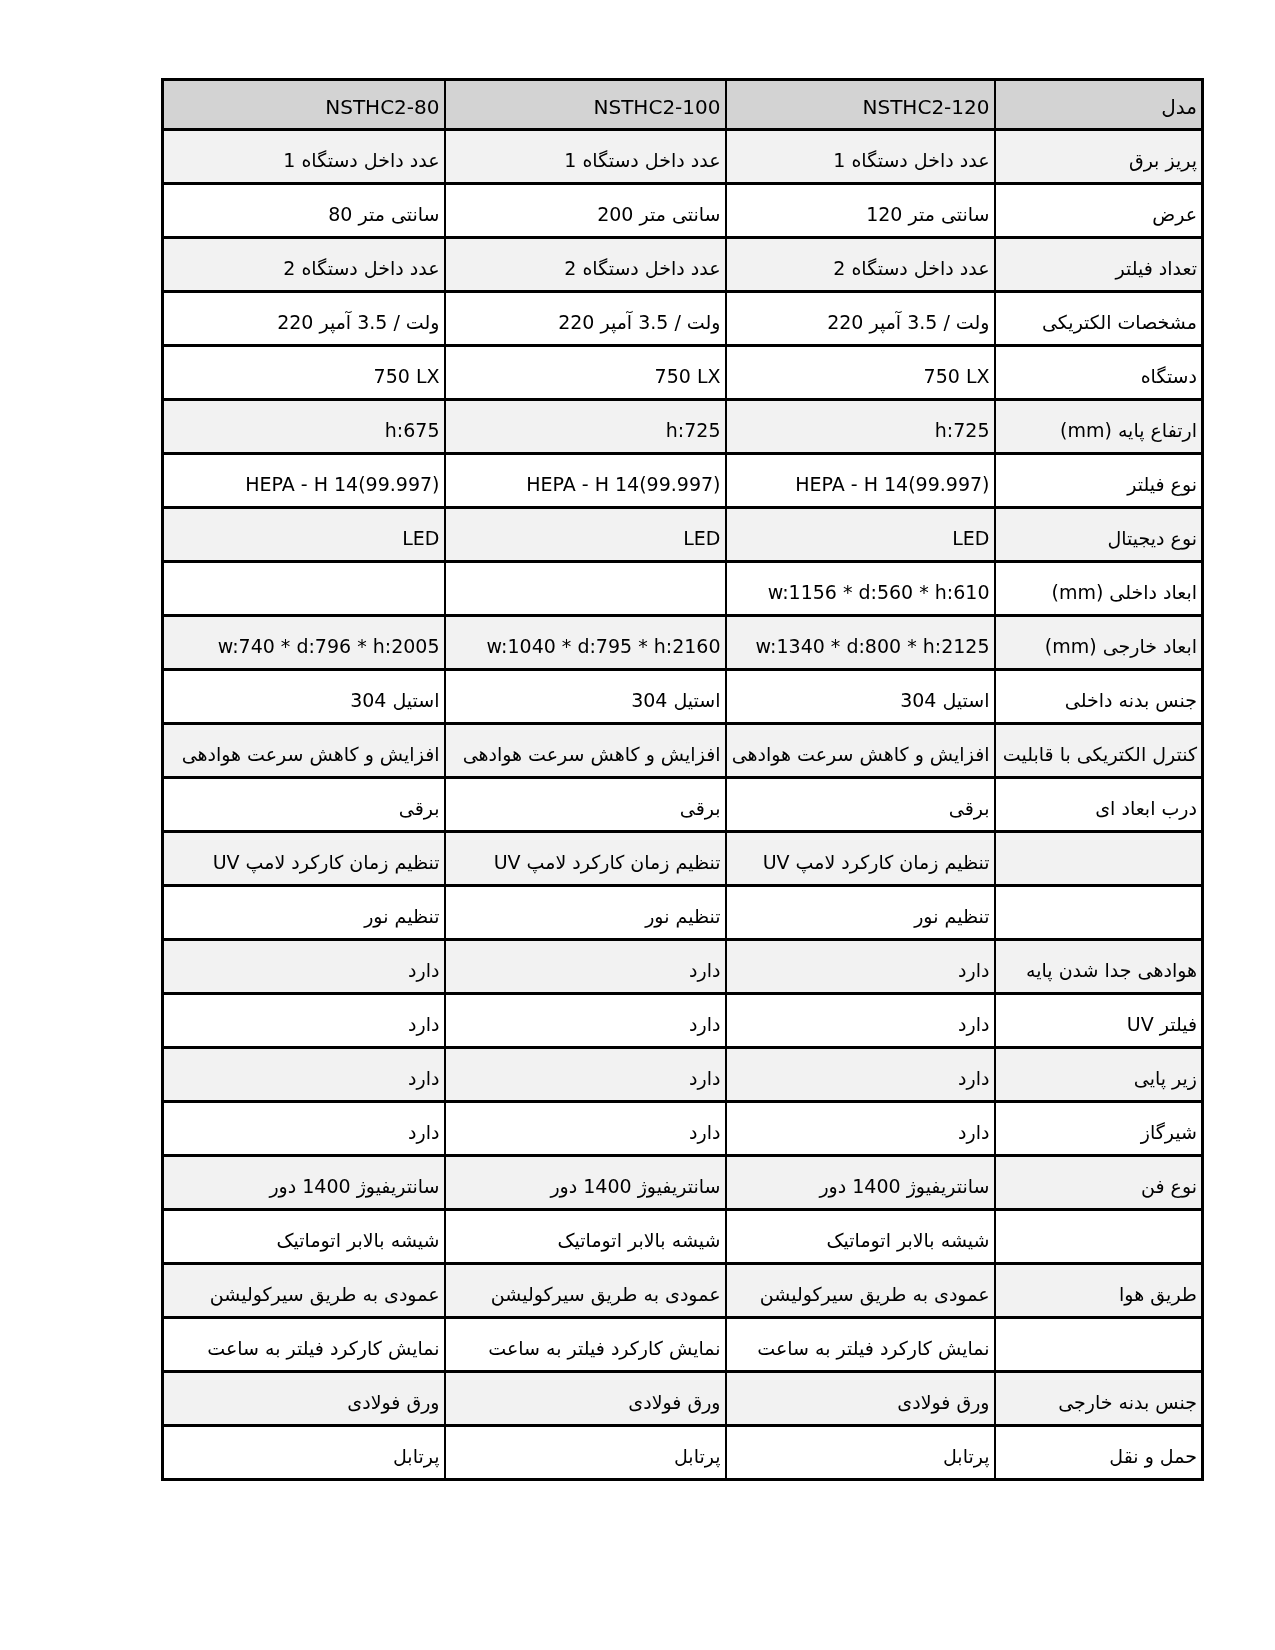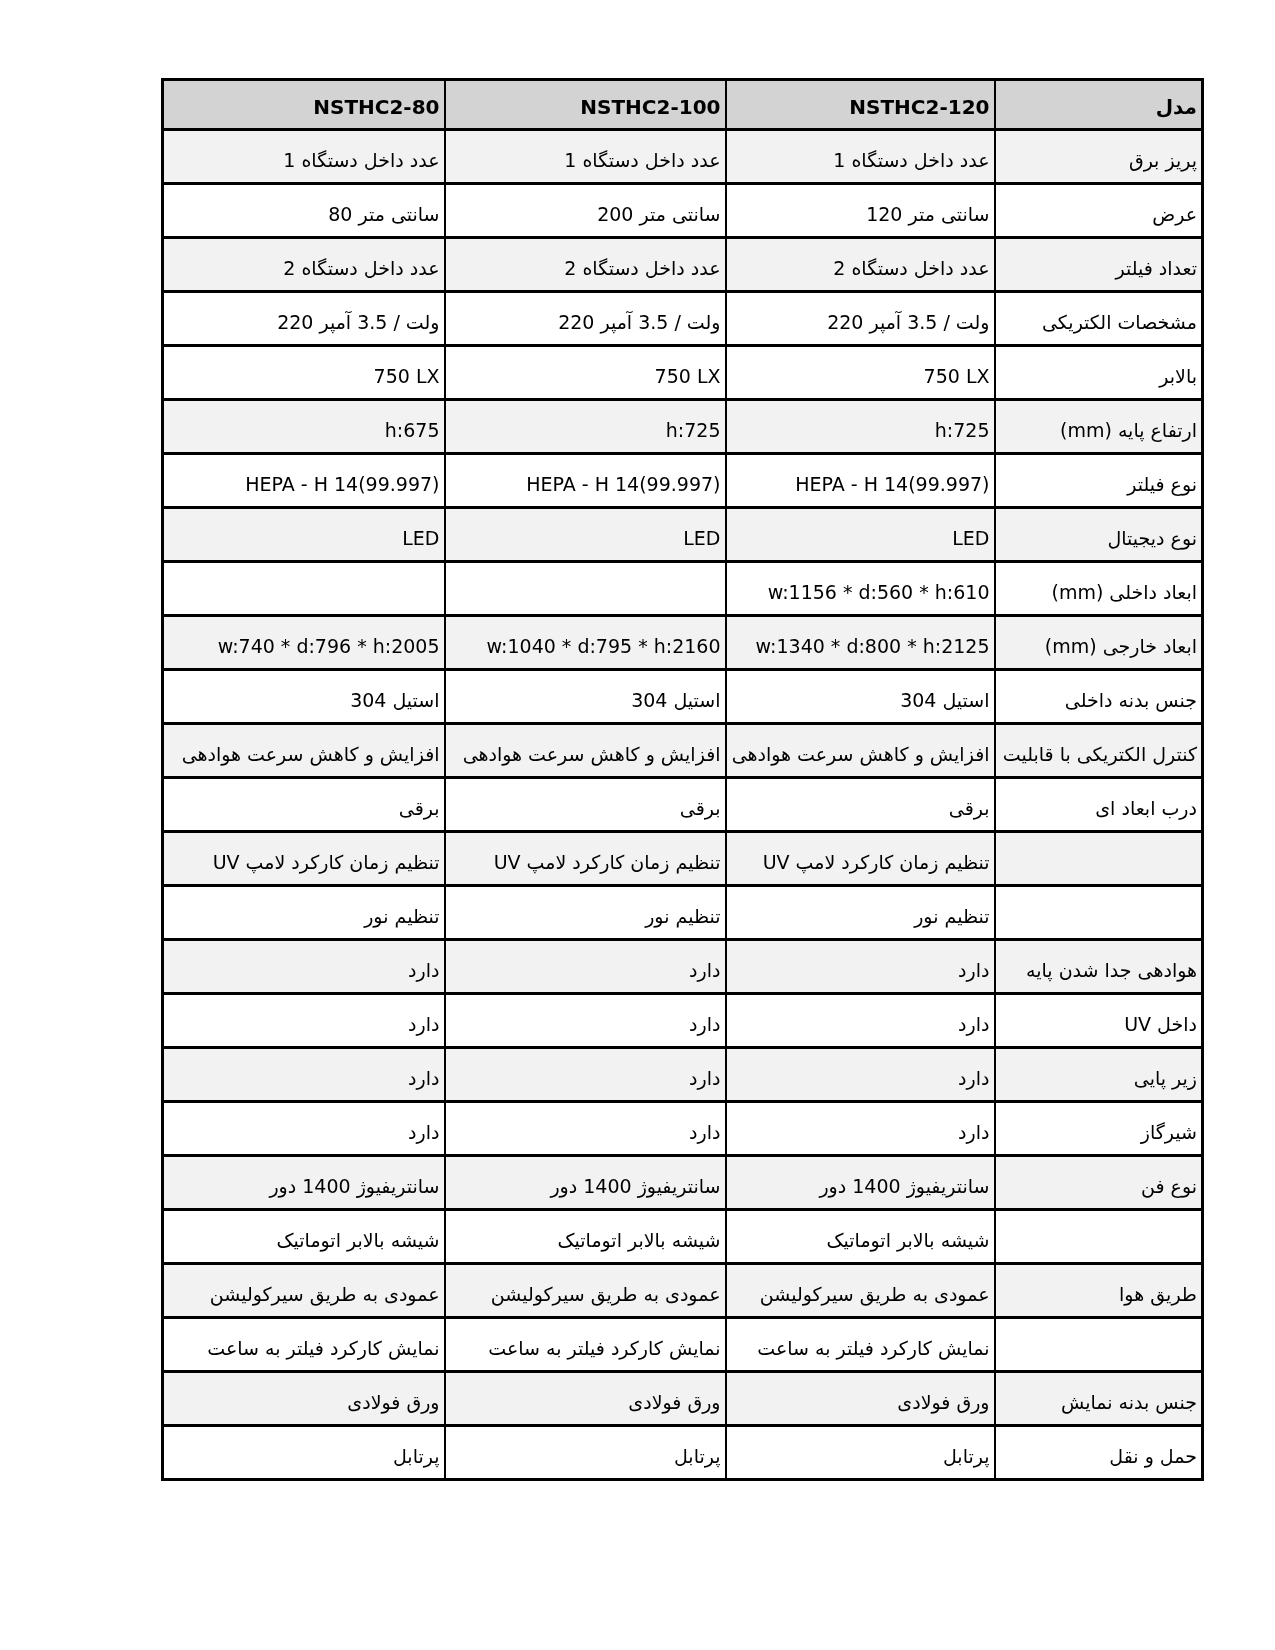--- a/index.html
+++ b/index.html
@@ -41,21 +41,21 @@
     border-bottom: 3px solid #000000;
     padding: 2px 4px 9px 4px;
     vertical-align: bottom;
     text-align: right;
     color: #000000;
     overflow: hidden;
   }
   table.spec th {
     height: 36px;
     font-size: 20px;
-    font-weight: bold;
+    font-weight: normal;
     background: #d3d3d3;
   }
   table.spec td {
     height: 40px;
     font-size: 19px;
     font-weight: normal;
     line-height: 1.3;
     background: #ffffff;
   }
   table.spec tr.band td { background: #f2f2f2; }
@@ -104,21 +104,21 @@
             <td><span>عدد داخل دستگاه 2</span></td>
             <td><span>عدد داخل دستگاه 2</span></td>
           </tr>
           <tr>
             <td><span>مشخصات الکتریکی</span></td>
             <td><span>ولت / 3.5 آمپر 220</span></td>
             <td><span>ولت / 3.5 آمپر 220</span></td>
             <td><span>ولت / 3.5 آمپر 220</span></td>
           </tr>
           <tr>
-            <td><span>بالابر</span></td>
+            <td><span>دستگاه</span></td>
             <td><span class="ltr">750 LX</span></td>
             <td><span class="ltr">750 LX</span></td>
             <td><span class="ltr">750 LX</span></td>
           </tr>
           <tr class="band">
             <td><span>ارتفاع پایه (mm)</span></td>
             <td><span class="ltr">h:725</span></td>
             <td><span class="ltr">h:725</span></td>
             <td><span class="ltr">h:675</span></td>
           </tr>
@@ -176,21 +176,21 @@
             <td><span>تنظیم نور</span></td>
             <td><span>تنظیم نور</span></td>
           </tr>
           <tr class="band">
             <td><span>هوادهی جدا شدن پایه</span></td>
             <td><span>دارد</span></td>
             <td><span>دارد</span></td>
             <td><span>دارد</span></td>
           </tr>
           <tr>
-            <td><span>داخل UV</span></td>
+            <td><span>فیلتر UV</span></td>
             <td><span>دارد</span></td>
             <td><span>دارد</span></td>
             <td><span>دارد</span></td>
           </tr>
           <tr class="band">
             <td><span>زیر پایی</span></td>
             <td><span>دارد</span></td>
             <td><span>دارد</span></td>
             <td><span>دارد</span></td>
           </tr>
@@ -218,21 +218,21 @@
             <td><span>عمودی به طریق سیرکولیشن</span></td>
             <td><span>عمودی به طریق سیرکولیشن</span></td>
           </tr>
           <tr>
             <td></td>
             <td><span>نمایش کارکرد فیلتر به ساعت</span></td>
             <td><span>نمایش کارکرد فیلتر به ساعت</span></td>
             <td><span>نمایش کارکرد فیلتر به ساعت</span></td>
           </tr>
           <tr class="band">
-            <td><span>جنس بدنه نمایش</span></td>
+            <td><span>جنس بدنه خارجی</span></td>
             <td><span>ورق فولادی</span></td>
             <td><span>ورق فولادی</span></td>
             <td><span>ورق فولادی</span></td>
           </tr>
           <tr>
             <td><span>حمل و نقل</span></td>
             <td><span>پرتابل</span></td>
             <td><span>پرتابل</span></td>
             <td><span>پرتابل</span></td>
           </tr>

